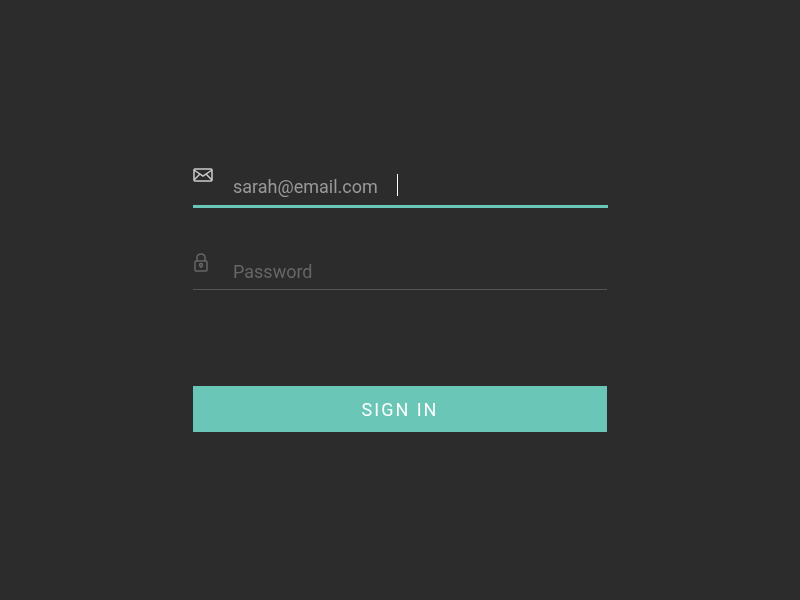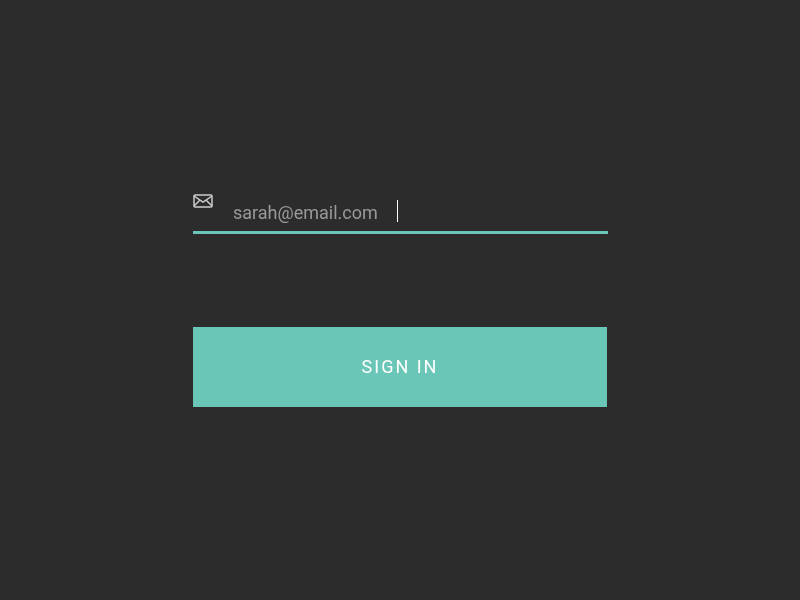--- a/index.html
+++ b/index.html
@@ -75,21 +75,21 @@
     }
     .cursor {
       position: absolute;
       width: 1px;
       height: 22px;
       background: #ffffff;
       left: 204px;
       top: 6px;
     }
     .signin-button {
-      height: 80px;
+      height: 46px;
       background: #6ac6b7;
       color: #ffffff;
       border: none;
       font-size: 18px;
       letter-spacing: 2px;
       cursor: pointer;
       font-family: inherit;
     }
   </style>
 </head>
@@ -103,15 +103,27 @@
         <path d="M1 2 L10 8 L19 2"></path>
         <path d="M1 12 L7 6"></path>
         <path d="M19 12 L13 6"></path>
       </svg>
     </span>
     <input type="text" class="text-input" value="sarah@email.com" style="">
     <span class="cursor"></span>
     <span class="underline"></span>
   </div>
 
+  <div class="input-group inactive">
+    <span class="icon-wrapper">
+      <svg width="16" height="20" viewBox="0 0 16 20">
+        <rect x="2" y="8" width="12" height="10" rx="1"></rect>
+        <path d="M4 8 L4 5 C4 2.5 5.5 1 8 1 C10.5 1 12 2.5 12 5 L12 8"></path>
+        <circle cx="8" cy="12" r="1.5"></circle>
+        <line x1="8" y1="13" x2="8" y2="15"></line>
+      </svg>
+    </span>
+    <input type="password" class="text-input" placeholder="Password" style="">
+    <span class="underline"></span>
+  </div>
 
   <button class="signin-button">SIGN IN</button>
 </div>
 
 </body></html>

